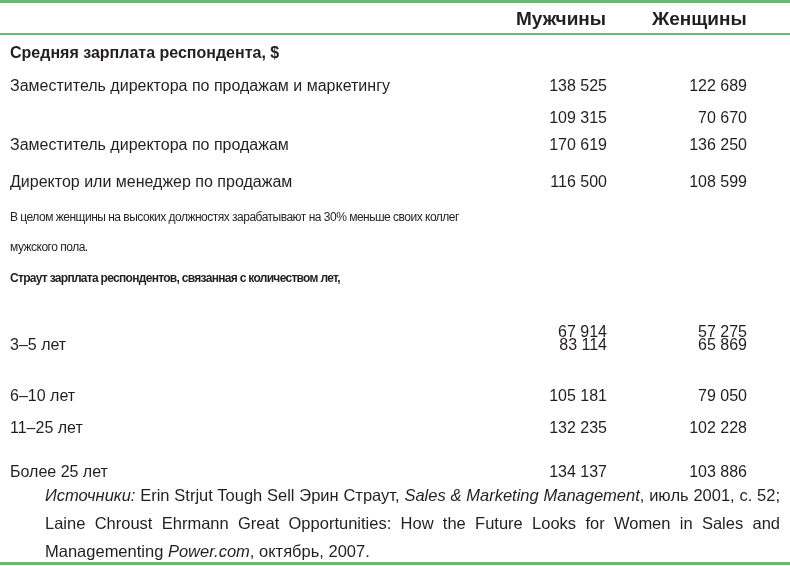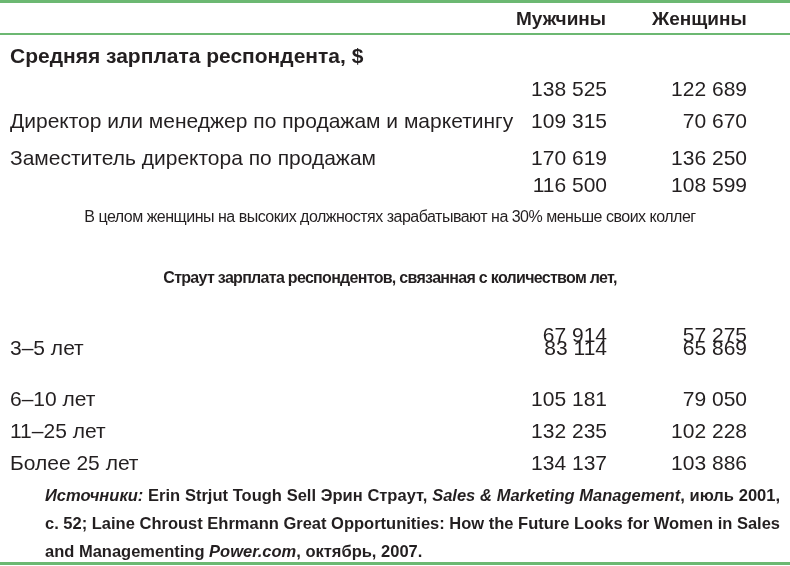--- a/index.html
+++ b/index.html
@@ -3,62 +3,64 @@
 <meta charset="utf-8">
 <style>
   html, body { margin: 0; padding: 0; background: #ffffff; }
   body { width: 790px; height: 566px; position: relative; overflow: hidden;
          font-family: "Liberation Sans", "DejaVu Sans", sans-serif; color: #231f20; }
   .rule { position: absolute; left: 0; width: 790px; background: #6cb872; }
   .rule.top { top: 0; height: 3px; }
   .rule.mid { top: 33px; height: 2px; }
   .rule.bottom { top: 562px; height: 3px; }
   .hdr { position: absolute; top: 8px; font-weight: bold; font-size: 19px; }
-  .row { position: absolute; left: 10px; width: 770px; height: 32px; font-size: 21px; text-decoration: underline; }
+  .row { position: absolute; left: 10px; width: 770px; height: 32px; font-size: 16px; text-decoration: underline; }
   .row .lbl { position: absolute; left: 0; white-space: nowrap; }
   .row .m { position: absolute; right: 173px; text-align: left; }
   .row .w { position: absolute; right: 33px; text-align: right; margin-left: 23px; }
   .bold { font-weight: bold; }
-  .note { position: absolute; left: 10px; width: 760px; font-size: 16px; line-height: 30px; letter-spacing: -0.5px; text-align: center; }
-  .src { position: absolute; left: 45px; width: 735px; font-size: 16.5px; line-height: 28px; text-align: justify; font-weight: bold; }
+  .note { position: absolute; left: 10px; width: 760px; font-size: 12px; line-height: 30px; letter-spacing: -0.5px; }
+  .src { position: absolute; left: 45px; width: 735px; font-size: 16.5px; line-height: 28px; text-align: justify; }
   .src i { font-style: italic; }
 </style>
 </head>
 <body>
 
 <div class="rule top"></div>
 <div class="hdr" style="left:516px">Мужчины</div>
 <div class="hdr" style="left:652px">Женщины</div>
 <div class="rule mid"></div>
 
 <div class="row" style="top:44px">
   <span class="lbl bold">Средняя зарплата респондента, $</span>
 </div>
 
 <div class="row" style="top:77px">
+  <span class="lbl">Заместитель директора по продажам и маркетингу</span>
   <span class="m">138 525</span>
   <span class="w">122 689</span>
 </div>
 <div class="row" style="top:109px">
-  <span class="lbl">Директор или менеджер по продажам и маркетингу</span>
   <span class="m">109 315</span>
   <span class="w">70 670</span>
 </div>
-<div class="row" style="top:146px">
+<div class="row" style="top:136px">
   <span class="lbl">Заместитель директора по продажам</span>
   <span class="m">170 619</span>
   <span class="w">136 250</span>
 </div>
 <div class="row" style="top:173px">
+  <span class="lbl">Директор или менеджер по продажам</span>
   <span class="m">116 500</span>
   <span class="w">108 599</span>
 </div>
 
 <div class="note" style="top:202px">
   <div>В целом женщины на высоких должностях зарабатывают на 30% меньше своих коллег</div>
+  <div>мужского пола.</div>
 </div>
 
 <div class="note bold" style="top:263px; letter-spacing:-0.7px">
   <div>Страут зарплата респондентов, связанная с количеством лет,</div>
 </div>
 
 <div class="row" style="top:323px">
   <span class="m">67 914</span>
   <span class="w">57 275</span>
 </div>
@@ -70,21 +72,21 @@
 <div class="row" style="top:387px">
   <span class="lbl">6–10 лет</span>
   <span class="m">105 181</span>
   <span class="w">79 050</span>
 </div>
 <div class="row" style="top:419px">
   <span class="lbl">11–25 лет</span>
   <span class="m">132 235</span>
   <span class="w">102 228</span>
 </div>
-<div class="row" style="top:451px">
+<div class="row" style="top:463px">
   <span class="lbl">Более 25 лет</span>
   <span class="m">134 137</span>
   <span class="w">103 886</span>
 </div>
 
 <div class="src" style="top:481px"><i>Источники:</i><span> Erin Strjut Tough Sell Эрин Страут, </span><i>Sales &amp; Marketing Management</i><span>, июль 2001, с. 52; Laine Chroust Ehrmann Great Opportunities: How the Future Looks for Women in Sales and Managementing </span><i>Power.com</i><span>, октябрь, 2007.</span></div>
 
 <div class="rule bottom"></div>
 
 </body></html>

